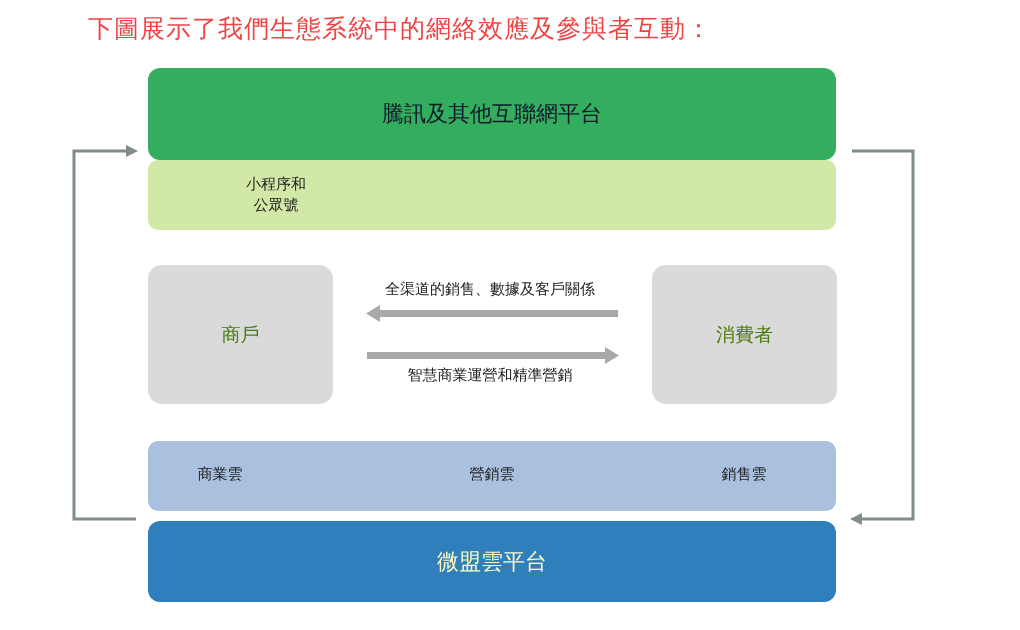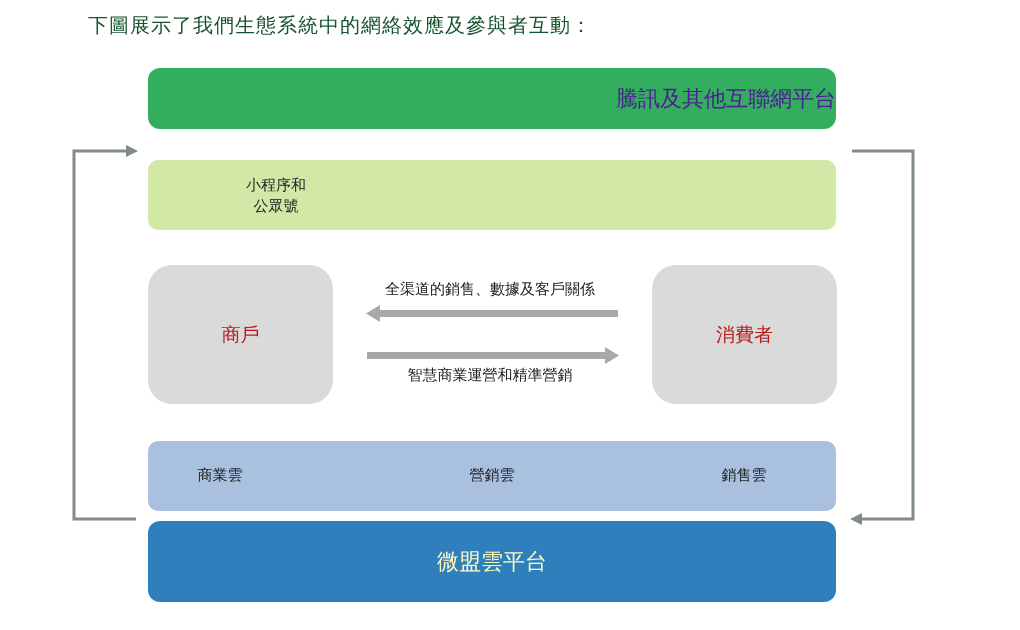--- a/index.html
+++ b/index.html
@@ -2,31 +2,31 @@
 <html><head>
 <meta charset="utf-8">
 <style>
   html, body { margin:0; padding:0; }
   body {
     width:1020px; height:630px; position:relative; overflow:hidden;
     background:#ffffff;
     font-family: "DejaVu Serif", "Liberation Serif", serif;
     color:#222;
   }
-  .abs { position:absolute; }
+  .abs { position:absolute;font-family:Liberation Mono, monospace; }
   .title {
-    left:88px; top:12px; font-size:20px; color:#14532d; letter-spacing:1px;
+    left:88px; top:12px; font-size:25px; color:#ef4444; letter-spacing:1px;
     font-family: "DejaVu Sans", "Liberation Sans", sans-serif;
     text-align: right;
   }
   .box { border-radius:12px; display:flex; align-items:center; justify-content:center; }
-  .top-platform { left:148px; top:68px; width:688px; height:61px; background:#33ad5e; color:#4c1d95; font-size:22px; font-family:"DejaVu Sans","Liberation Sans",sans-serif;justify-content:flex-end; }
+  .top-platform { left:148px; top:68px; width:688px; height:92px; background:#33ad5e; color:#0f172a; font-size:22px; font-family:"DejaVu Sans","Liberation Sans",sans-serif; }
   .green-band { left:148px; top:160px; width:688px; height:70px; background:#d1e8a6; border-radius:10px; }
   .band-item { position:absolute; font-size:15px; text-align:center; line-height:21px; color:#222; }
-  .gray-box { top:265px; width:185px; height:139px; background:#dadada; border-radius:24px; font-size:19px; color:#b91c1c; }
+  .gray-box { top:265px; width:185px; height:139px; background:#dadada; border-radius:14px; font-size:19px; color:#4d7c0f; }
   .merchant { left:148px; }
   .consumer { left:652px; }
   .flow-label { font-size:15px; color:#222; text-align:center; width:300px; }
   .blue-band { left:148px; top:441px; width:688px; height:70px; background:#a9c1df; border-radius:10px; }
   .bottom-platform { left:148px; top:521px; width:688px; height:81px; background:#2f7fbc; color:#fef9c3; font-size:22px; font-family:"DejaVu Sans","Liberation Sans",sans-serif; }
   svg.conn { position:absolute; left:0; top:0; width:1020px; height:630px; pointer-events:none; }
 </style>
 </head>
 <body>
 

